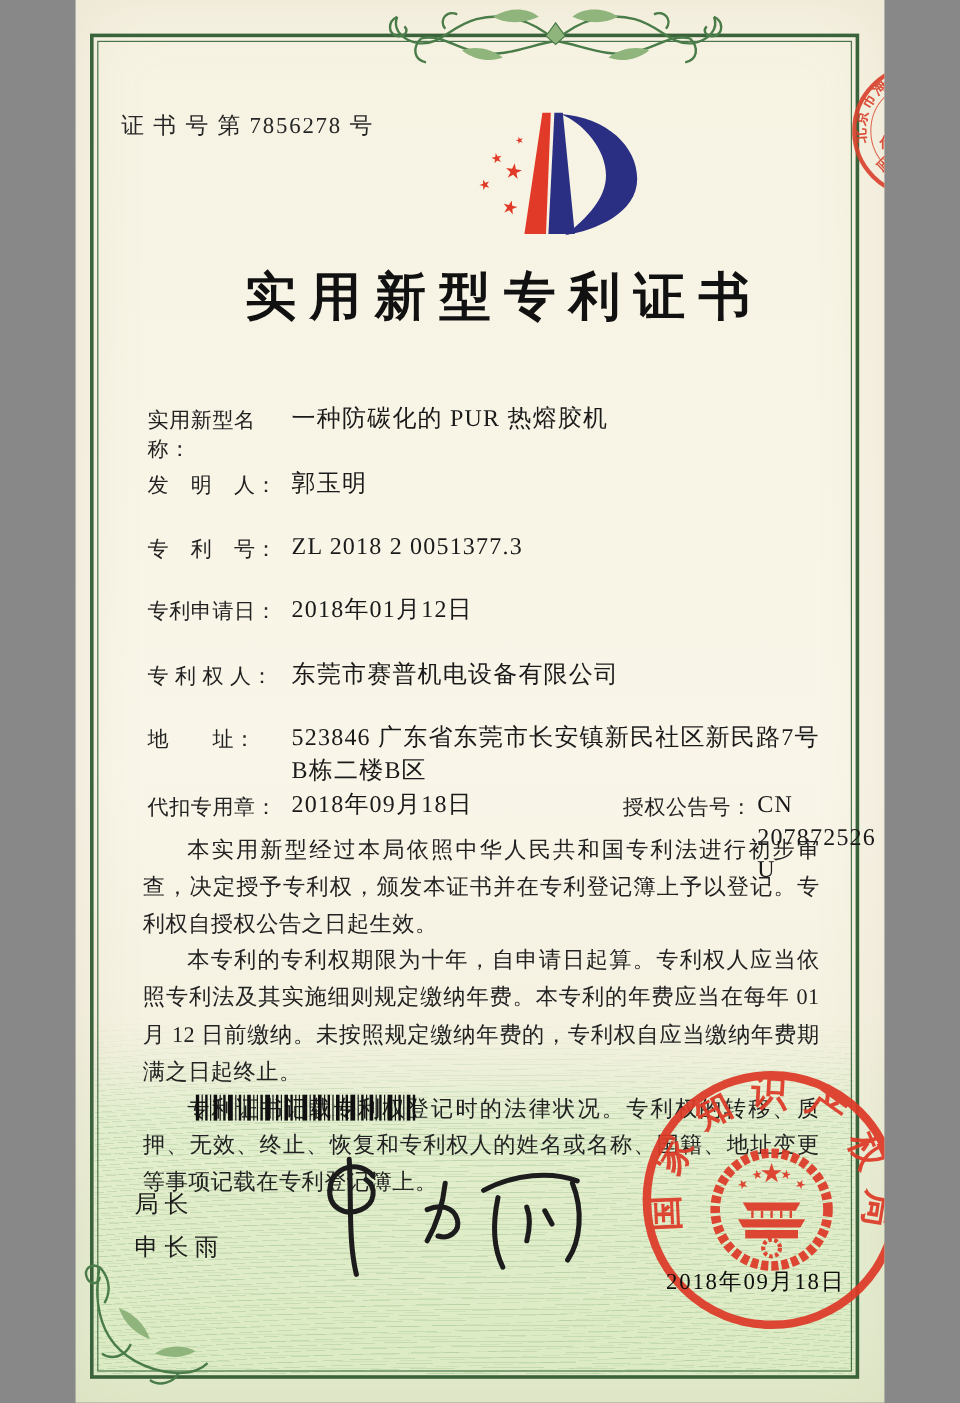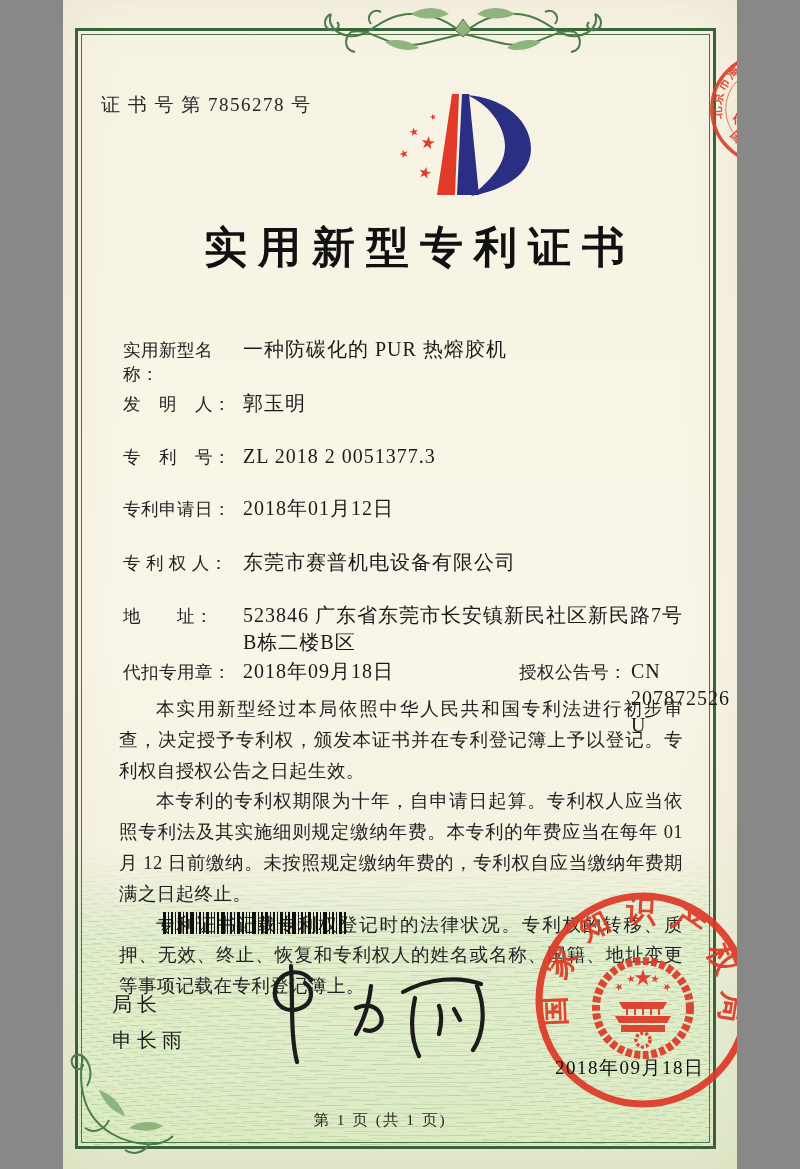--- a/index.html
+++ b/index.html
@@ -254,16 +254,15 @@
         <path d="M88,114 L136,114 L132,121 L92,121 Z" stroke="none"></path>
         <path d="M96,121 V127 M104,121 V127 M112,121 V127 M120,121 V127 M128,121 V127" fill="none" stroke-width="2"></path>
         <path d="M84,128 L140,128 L136,135 L88,135 Z" stroke="none"></path>
         <rect x="90" y="137" width="44" height="7" stroke="none"></rect>
         <circle cx="112" cy="152" r="7" fill="none" stroke-width="3.5" stroke-dasharray="3 2"></circle>
       </g>
     </svg>
 
     <div class="abs seal-date">2018年09月18日</div>
 
-    <div class="abs footer">第 1 页 (共 1 页)</div>
 
   </div>
 </div>
 
 </body></html>

